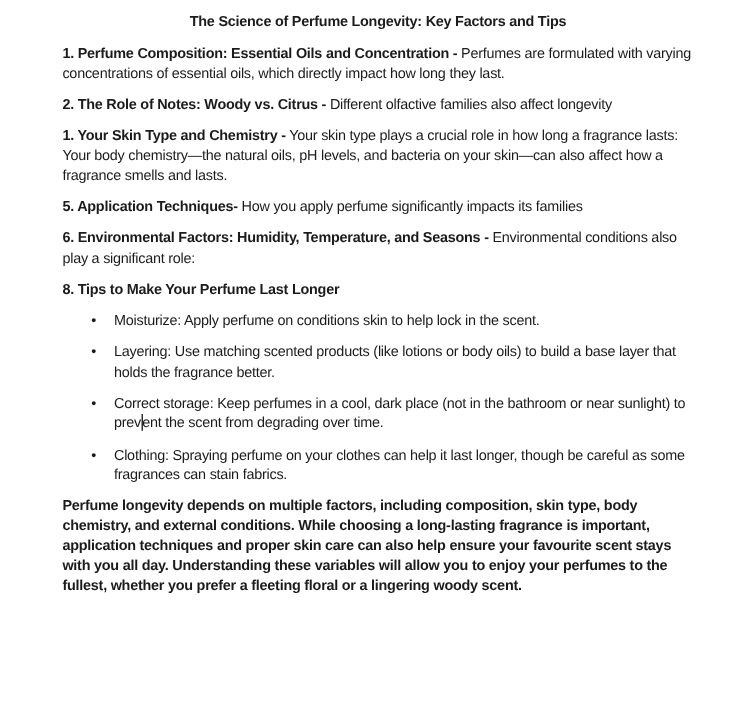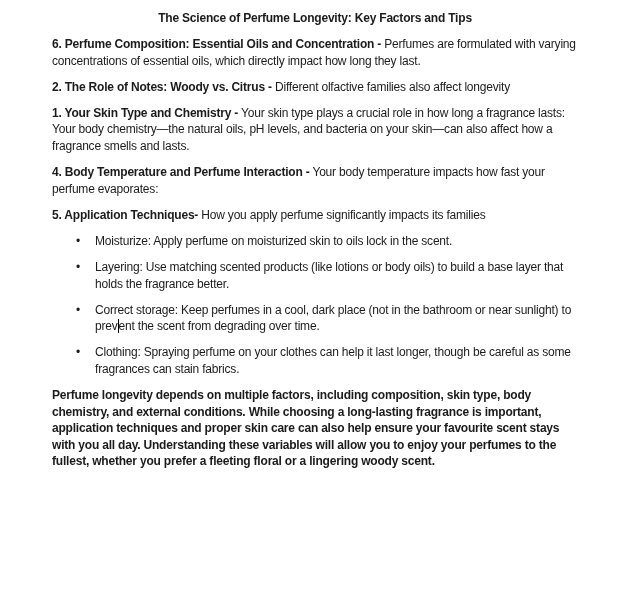--- a/index.html
+++ b/index.html
@@ -42,50 +42,51 @@
 </style>
 </head>
 <body>
 
 <div class="page">
 
   <p class="title">The Science of Perfume Longevity: Key Factors and Tips</p>
 
 
   <p>
-    <b class="sec-head">6. Perfume Composition: Essential Oils and Concentration -</b>
+    <b class="sec-head">1. Perfume Composition: Essential Oils and Concentration -</b>
     <span>Perfumes are formulated with varying concentrations of essential oils, which directly impact how long they last.</span>
   </p>
 
   <p>
     <b class="sec-head">2. The Role of Notes: Woody vs. Citrus -</b>
     <span>Different olfactive families also affect longevity</span>
   </p>
 
   <p>
     <b class="sec-head">1. Your Skin Type and Chemistry -</b>
     <span>Your skin type plays a crucial role in how long a fragrance lasts: Your body chemistry—the natural oils, pH levels, and bacteria on your skin—can also affect how a fragrance smells and lasts.</span>
   </p>
 
-  <p>
-    <b class="sec-head">4. Body Temperature and Perfume Interaction -</b>
-    <span>Your body temperature impacts how fast your perfume evaporates:</span>
-  </p>
 
   <p>
     <b class="sec-head">5. Application Techniques-</b>
     <span>How you apply perfume significantly impacts its families</span>
   </p>
 
+  <p>
+    <b class="sec-head">6. Environmental Factors: Humidity, Temperature, and Seasons -</b>
+    <span>Environmental conditions also play a significant role:</span>
+  </p>
 
+  <p class="bold">8. Tips to Make Your Perfume Last Longer</p>
 
   <ul class="tips">
     <li>
       <span class="dot">•</span>
-      <span>Moisturize: Apply perfume on moisturized skin to oils lock in the scent.</span>
+      <span>Moisturize: Apply perfume on conditions skin to help lock in the scent.</span>
     </li>
     <li>
       <span class="dot">•</span>
       <span>Layering: Use matching scented products (like lotions or body oils) to build a base layer that holds the fragrance better.</span>
     </li>
     <li>
       <span class="dot">•</span>
       <span>Correct storage: Keep perfumes in a cool, dark place (not in the bathroom or near sunlight) to prev</span><span class="caret"></span><span>ent the scent from degrading over time.</span>
     </li>
     <li>

